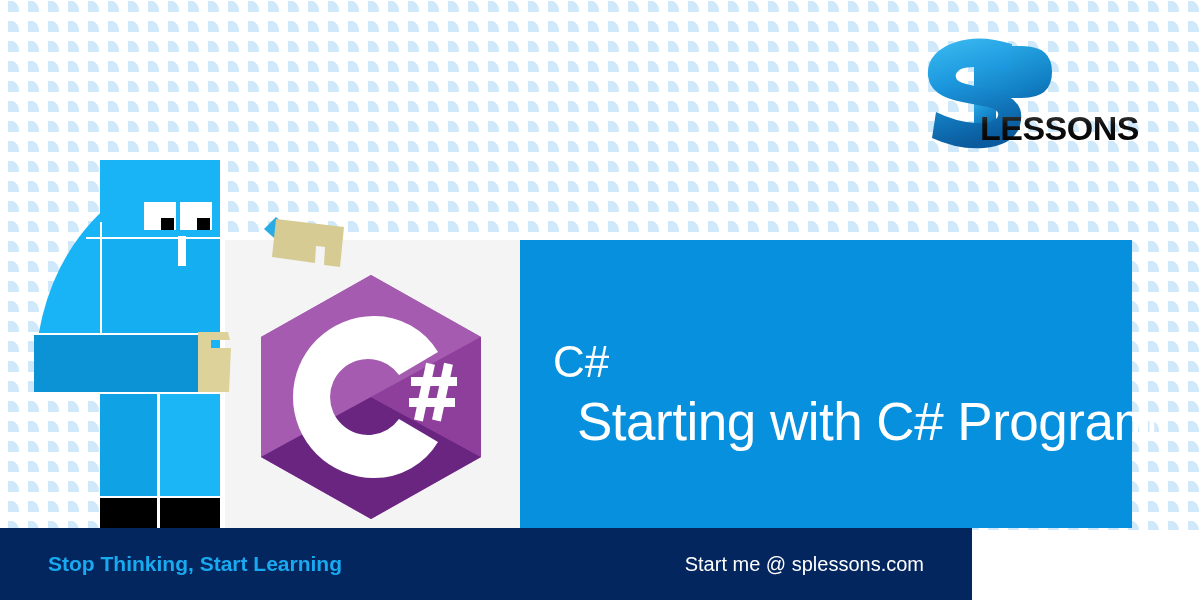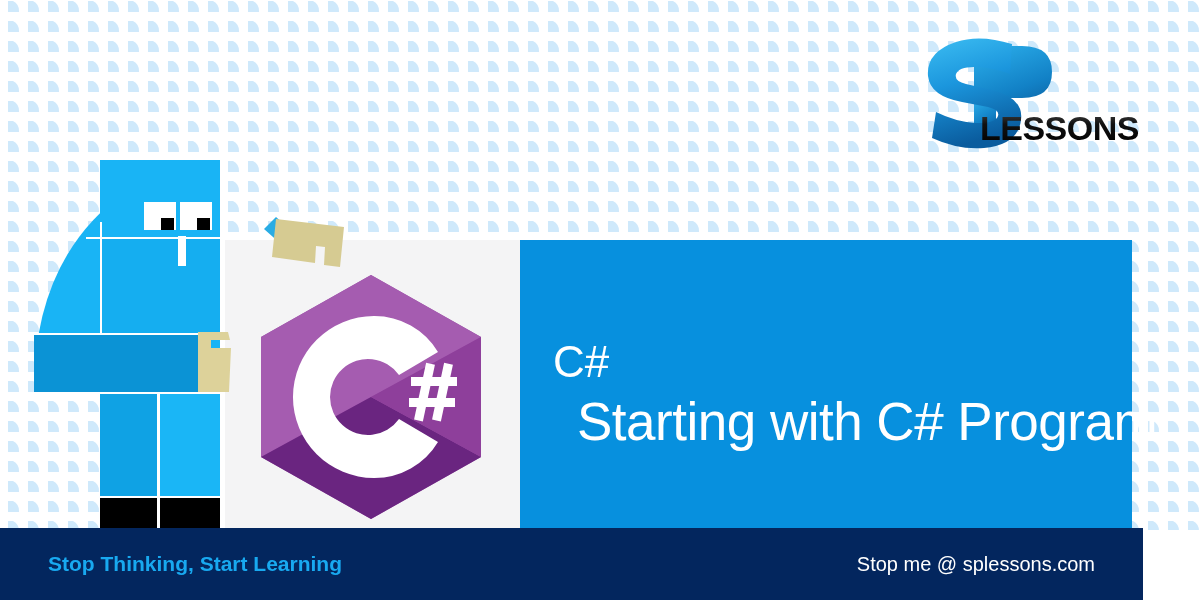--- a/index.html
+++ b/index.html
@@ -112,21 +112,21 @@
     width: 224px;
     height: 124px;
     z-index: 5;
   }
 
   
   #footer {
     position: absolute;
     left: 0;
     top: 528px;
-    width: 1143px;
+    width: 972px;
     height: 72px;
     background: #03265e;
     z-index: 7;
   }
   #footer-tagline {
     position: absolute;
     left: 48px;
     top: 24px;
     font-size: 21px;
     font-weight: bold;
@@ -273,16 +273,16 @@
              L 48 56
              Q 36 53 38 46
              Q 41 38 60 39
              Q 76 40 92 46 Z" fill="url(#spgrad)"></path>
 
     <text x="62" y="112" font-family="Liberation Sans, sans-serif" font-size="34" font-weight="bold" fill="url(#lgrad)" letter-spacing="-0.5">LESSONS</text>
   </svg>
 
   <div id="footer">
     <div id="footer-tagline">Stop Thinking, Start Learning</div>
-    <div id="footer-join">Stop me @ splessons.com</div>
+    <div id="footer-join">Start me @ splessons.com</div>
   </div>
 
 </div>
 
 </body></html>

